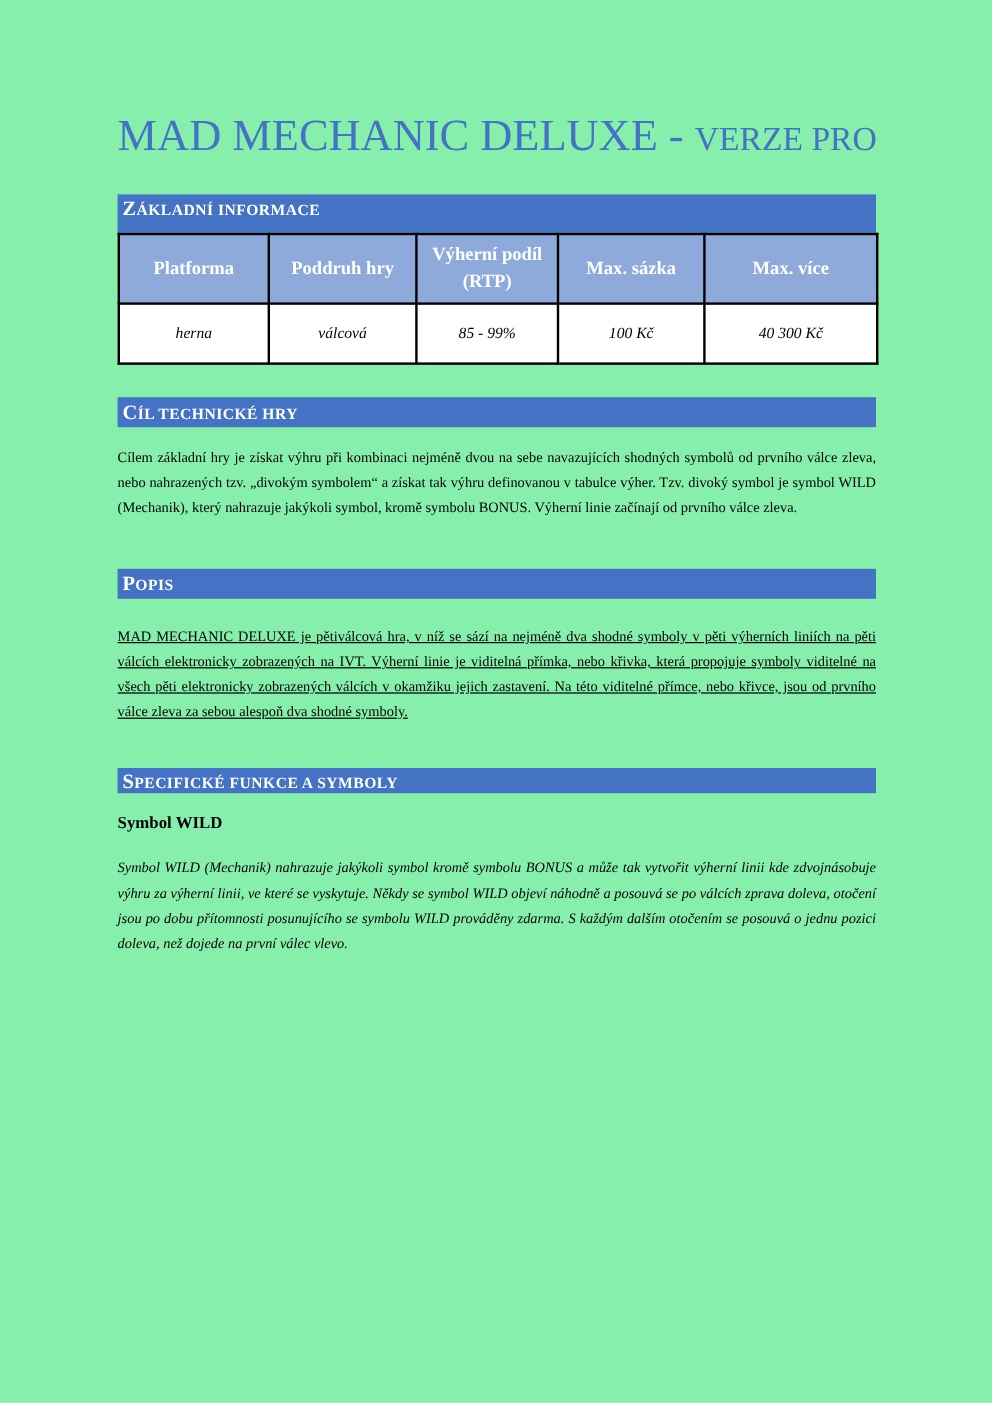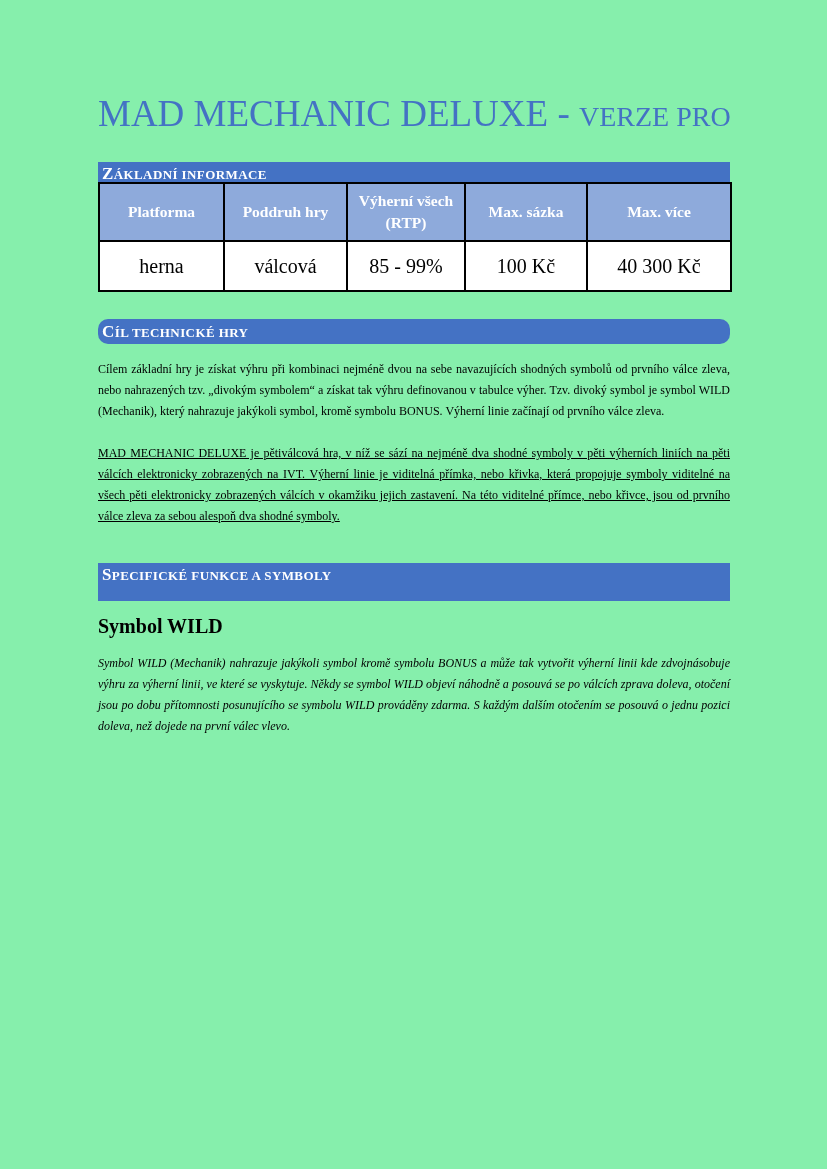--- a/index.html
+++ b/index.html
@@ -27,31 +27,31 @@
   .title-main { font-size:37px; }
   .title-sub  { font-size:28px; }
 
   
   .section-bar {
     background:#4472C4;
     color:#ffffff;
     font-weight:bold;
     font-size:13px;
     letter-spacing:0.4px;
-    height:20px;
+    height:32px;
     line-height:24px;
     padding-left:4px;
     box-sizing:border-box;
   }
   .section-bar::first-letter { font-size:17px; }
 
   .bar-zakladni   { margin-top:17px; }
-  .bar-cil        { margin-top:27px; height:25px; line-height:25px;border-radius:10px; }
+  .bar-cil        { margin-top:27px; height:25px; line-height:25px; }
   .bar-popis      { margin-top:40px; height:25px; line-height:25px; }
-  .bar-specificke { margin-top:36px; height:38px; line-height:23px; }
+  .bar-specificke { margin-top:36px; height:21px; line-height:23px; }
 
   
   table.info-table {
     border-collapse:collapse;
     table-layout:fixed;
     width:632px;
   }
   .info-table th, .info-table td {
     border:2px solid #000;
     text-align:center;
@@ -63,38 +63,39 @@
     background:#8EAADB;
     color:#ffffff;
     font-weight:bold;
     font-size:15.5px;
     height:58px;
     line-height:22px;
   }
   .info-table td {
     background:#ffffff;
     color:#000;
-    font-size:20px;
+    font-size:13px;
     height:50px;
+    font-style:italic;
   }
 
   
   .body-text {
     font-size:12px;
     line-height:21px;
     text-align:justify;
   }
   .para { margin:0; }
   .paras-cil    { margin-top:15px; }
   .paras-popis  { margin-top:21px;text-decoration:underline; }
   .paras-wild   { margin-top:16px;font-style:italic; }
 
   .subheading {
     margin-top:15px;
-    font-size:20px;
+    font-size:14px;
     font-weight:bold;
     line-height:21px;
   }
 </style>
 </head>
 <body>
 
 <div class="page">
   <div class="content">
 
@@ -109,41 +110,42 @@
         <col style="width:125px">
           <col style="width:123px">
           <col style="width:118px">
           <col style="width:122px">
           <col style="width:144px">
       </colgroup>
       <thead>
         <tr>
           <th>Platforma</th>
           <th>Poddruh hry</th>
-          <th>Výherní všech (RTP)</th>
+          <th>Výherní podíl (RTP)</th>
           <th>Max. sázka</th>
           <th>Max. více</th>
         </tr>
       </thead>
       <tbody>
         <tr>
           <td>herna</td>
           <td>válcová</td>
           <td>85 - 99%</td>
           <td>100 Kč</td>
           <td>40 300 Kč</td>
         </tr>
       </tbody>
     </table>
 
     <div class="section-bar bar-cil">CÍL TECHNICKÉ HRY</div>
     <div class="body-text paras-cil">
       <p class="para">Cílem základní hry je získat výhru při kombinaci nejméně dvou na sebe navazujících shodných symbolů od prvního válce zleva, nebo nahrazených tzv. „divokým symbolem“ a získat tak výhru definovanou v tabulce výher. Tzv. divoký symbol je symbol WILD (Mechanik), který nahrazuje jakýkoli symbol, kromě symbolu BONUS. Výherní linie začínají od prvního válce zleva.</p>
     </div>
 
+    <div class="section-bar bar-popis">POPIS</div>
     <div class="body-text paras-popis">
       <p class="para">MAD MECHANIC DELUXE je pětiválcová hra, v níž se sází na nejméně dva shodné symboly v pěti výherních liniích na pěti válcích elektronicky zobrazených na IVT. Výherní linie je viditelná přímka, nebo křivka, která propojuje symboly viditelné na všech pěti elektronicky zobrazených válcích v okamžiku jejich zastavení. Na této viditelné přímce, nebo křivce, jsou od prvního válce zleva za sebou alespoň dva shodné symboly.</p>
     </div>
 
     <div class="section-bar bar-specificke">SPECIFICKÉ FUNKCE A SYMBOLY</div>
     <div class="subheading">Symbol WILD</div>
     <div class="body-text paras-wild">
       <p class="para">Symbol WILD (Mechanik) nahrazuje jakýkoli symbol kromě symbolu BONUS a může tak vytvořit výherní linii kde zdvojnásobuje výhru za výherní linii, ve které se vyskytuje. Někdy se symbol WILD objeví náhodně a posouvá se po válcích zprava doleva, otočení jsou po dobu přítomnosti posunujícího se symbolu WILD prováděny zdarma. S každým dalším otočením se posouvá o jednu pozici doleva, než dojede na první válec vlevo.</p>
     </div>
 

